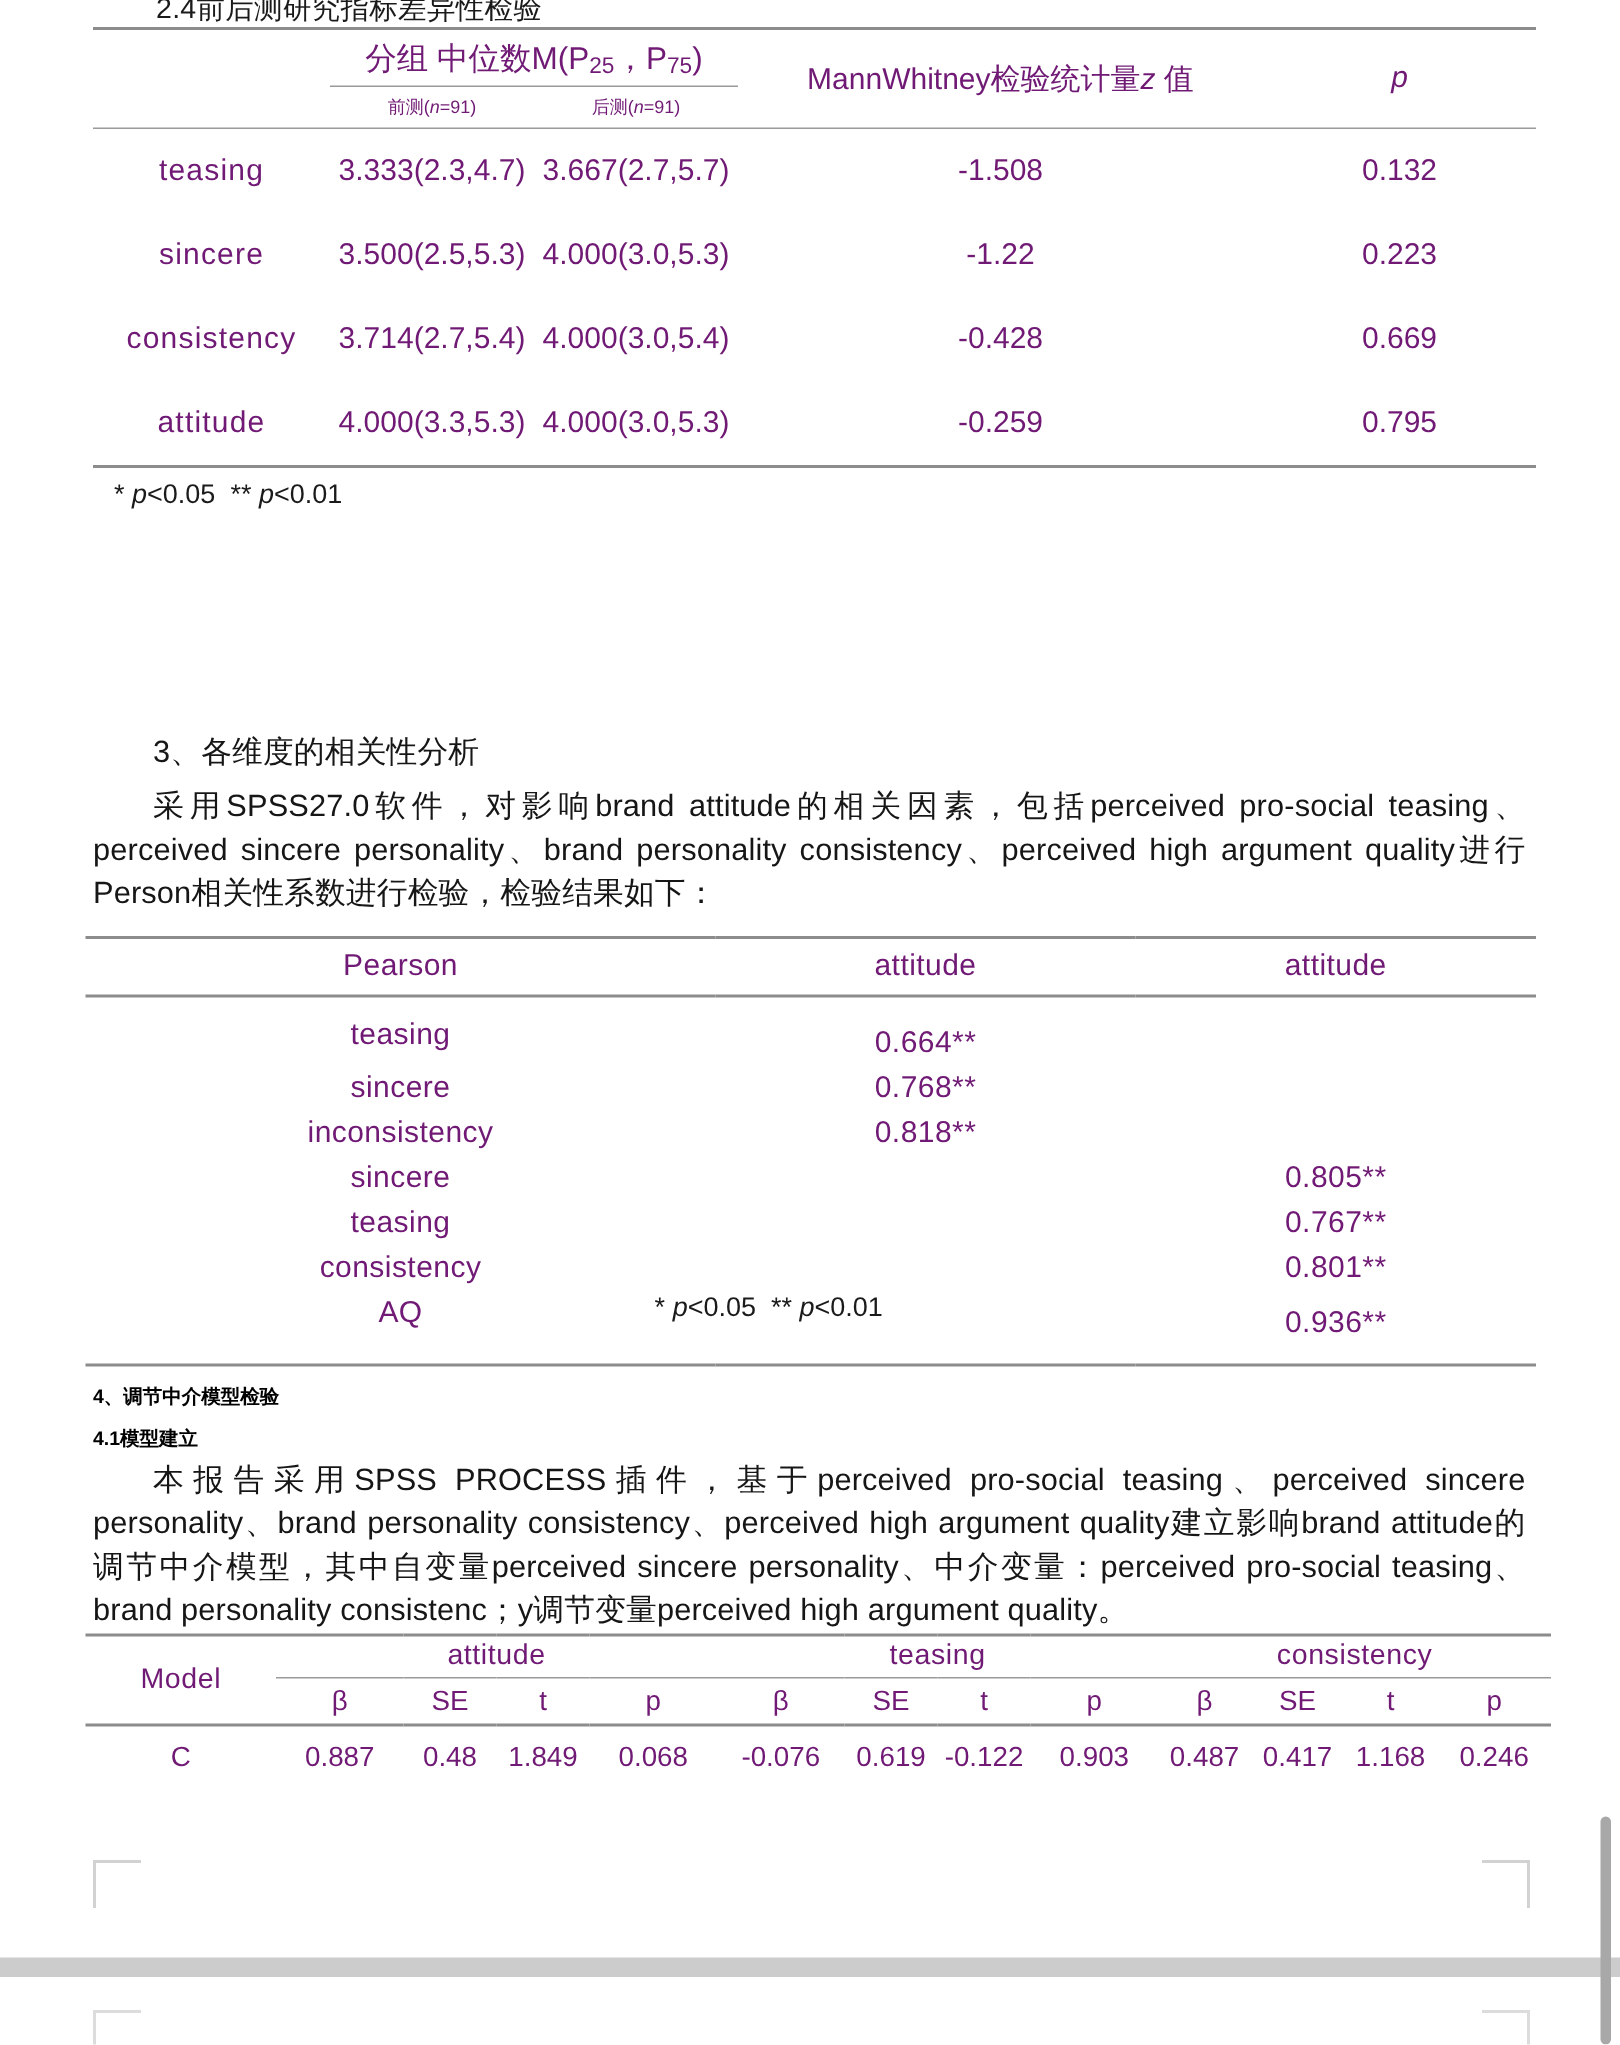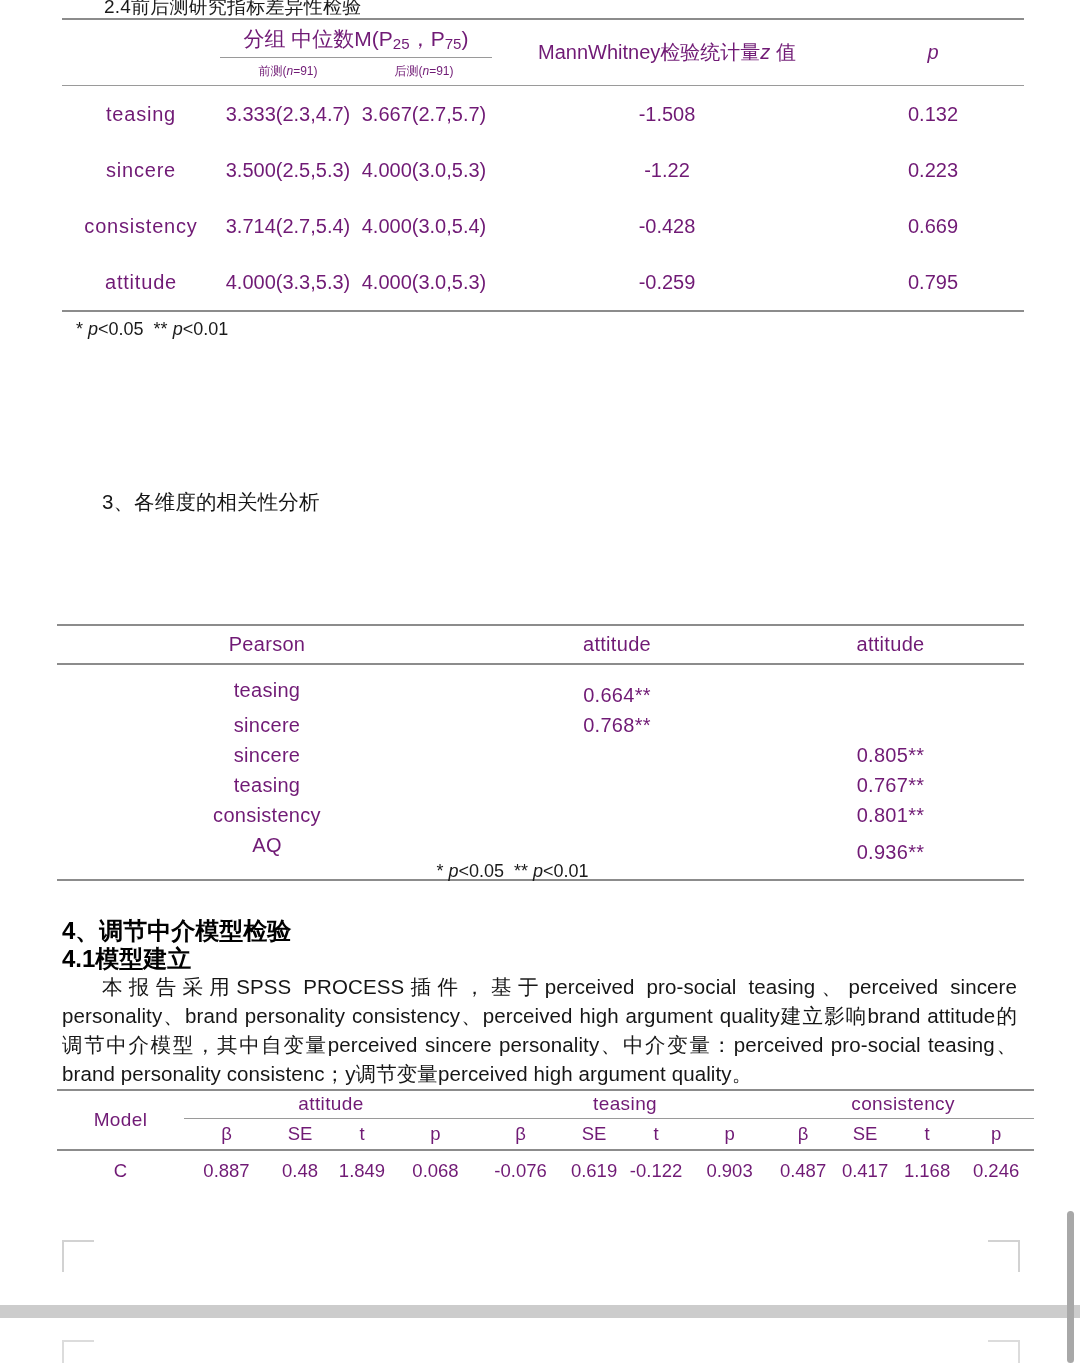--- a/index.html
+++ b/index.html
@@ -84,21 +84,21 @@
     line-height: 29px;
     margin: 0;
     text-align: justify;
     text-justify: inter-ideograph;
     letter-spacing: .1px;
     color: #161616;
   }
   p.para.indent { text-indent: 40px; }
 
   .h-bold {
-    font-size: 24px;
+    font-size: 13px;
     line-height: 30px;
     font-weight: bold;
     margin: 0;
     color: #000;
   }
 
   .note {
     font-size: 18px;
     line-height: 26px;
     margin: 0;
@@ -223,20 +223,23 @@
     <div class="note">
       <span>*</span>&nbsp;<span class="ital">p</span><span>&lt;0.05</span>&nbsp;&nbsp;<span>**</span>&nbsp;<span class="ital">p</span><span>&lt;0.01</span>
     </div>
   </div>
 
 
   <div style="position:absolute; left:62px; top:487px; width:955px;">
     <p class="para indent">3、各维度的相关性分析</p>
   </div>
 
+  <div style="position:absolute; left:62px; top:523px; width:955px;">
+    <p class="para indent">采用SPSS27.0软件，对影响brand attitude的相关因素，包括perceived pro-social teasing、perceived sincere personality、brand personality consistency、perceived high argument quality进行Person相关性系数进行检验，检验结果如下：</p>
+  </div>
 
   <table class="tbl" id="tbl2">
     <colgroup>
       <col style="width:420px">
       <col style="width:280px">
       <col style="width:267px">
     </colgroup>
     <thead>
       <tr class="hdr rule-top rule-bot">
         <td>Pearson</td>
@@ -246,20 +249,25 @@
     </thead>
     <tbody>
       <tr>
         <td style="padding-top:6px;">teasing</td>
         <td style="padding-top:16px;">0.664**</td>
         <td style="padding-top:6px;"></td>
       </tr>
       <tr>
         <td>sincere</td>
         <td>0.768**</td>
+        <td></td>
+      </tr>
+      <tr>
+        <td>inconsistency</td>
+        <td>0.818**</td>
         <td></td>
       </tr>
       <tr>
         <td>sincere</td>
         <td></td>
         <td>0.805**</td>
       </tr>
       <tr>
         <td>teasing</td>
         <td></td>

